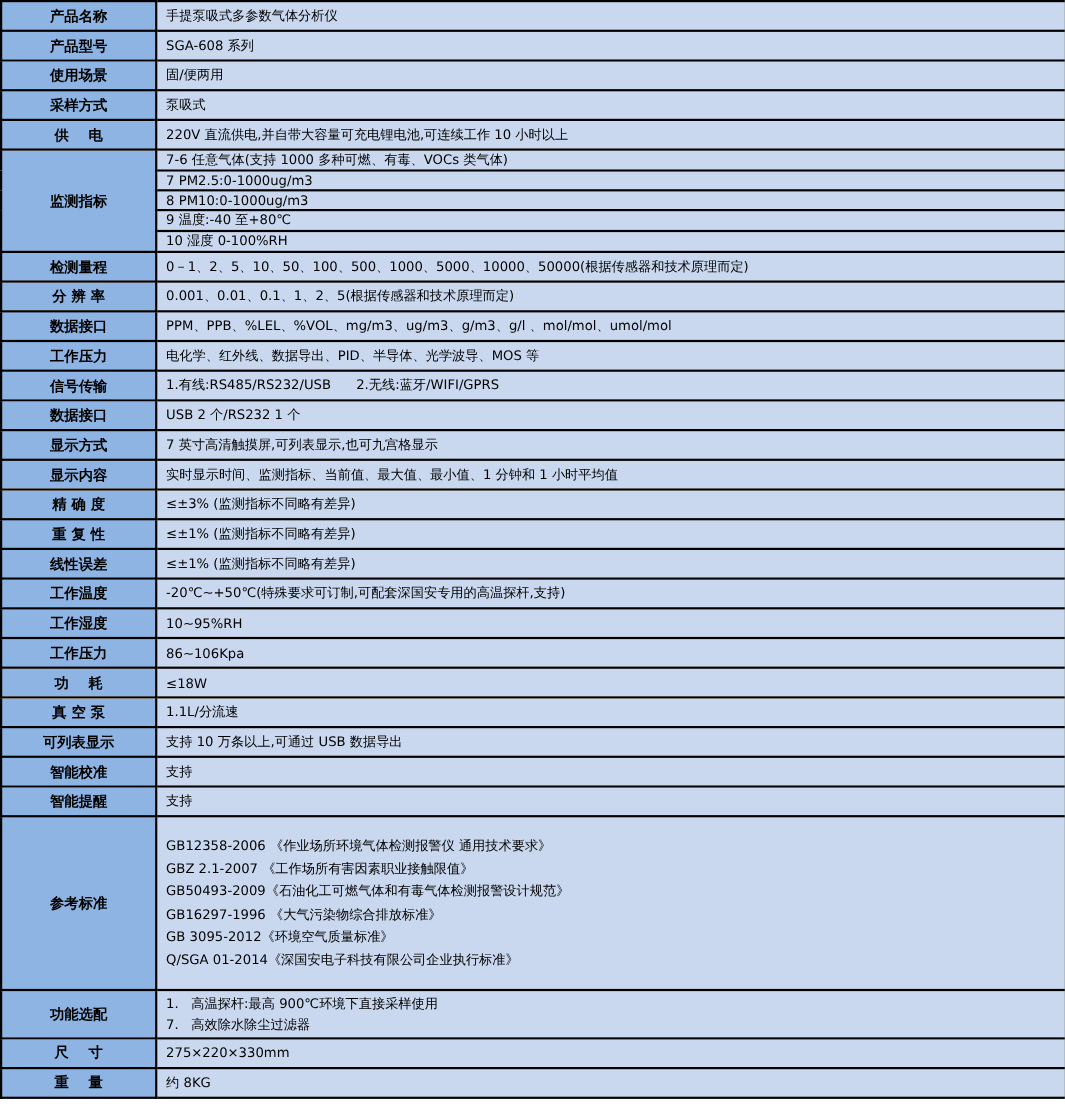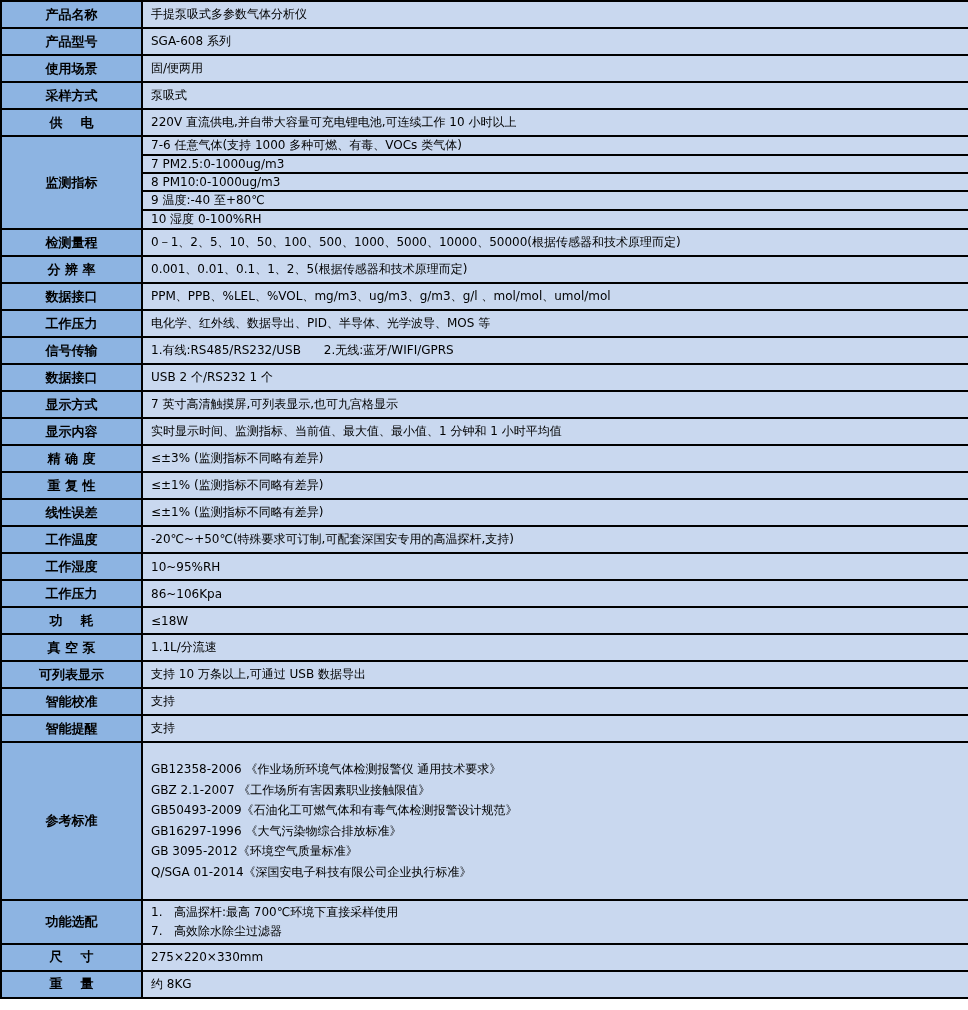--- a/index.html
+++ b/index.html
@@ -179,21 +179,21 @@
         <tr>
           <td class="label-cell">智能提醒</td>
           <td class="value-cell">支持</td>
         </tr>
         <tr>
           <td class="label-cell">参考标准</td>
           <td class="value-cell multiline"><div class="line">GB12358-2006 《作业场所环境气体检测报警仪 通用技术要求》</div><div class="line">GBZ 2.1-2007 《工作场所有害因素职业接触限值》</div><div class="line">GB50493-2009《石油化工可燃气体和有毒气体检测报警设计规范》</div><div class="line">GB16297-1996 《大气污染物综合排放标准》</div><div class="line">GB 3095-2012《环境空气质量标准》</div><div class="line">Q/SGA 01-2014《深国安电子科技有限公司企业执行标准》</div></td>
         </tr>
         <tr>
           <td class="label-cell">功能选配</td>
-          <td class="value-cell multiline options"><div class="line">1.   高温探杆:最高 700℃环境下直接采样使用</div><div class="line">7.   高效除水除尘过滤器</div></td>
+          <td class="value-cell multiline options"><div class="line">1.   高温探杆:最高 900℃环境下直接采样使用</div><div class="line">7.   高效除水除尘过滤器</div></td>
         </tr>
         <tr>
           <td class="label-cell">尺    寸</td>
           <td class="value-cell">275×220×330mm</td>
         </tr>
         <tr>
           <td class="label-cell">重    量</td>
           <td class="value-cell">约 8KG</td>
         </tr>
       </tbody>

